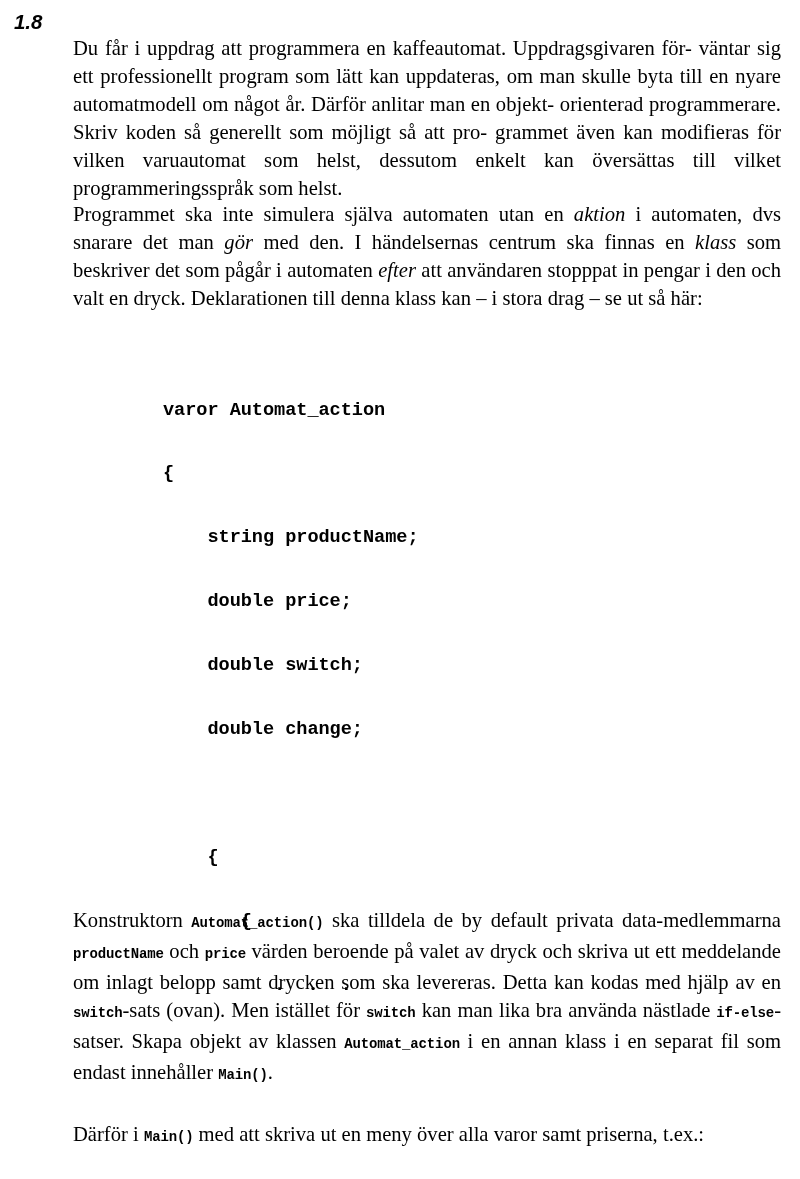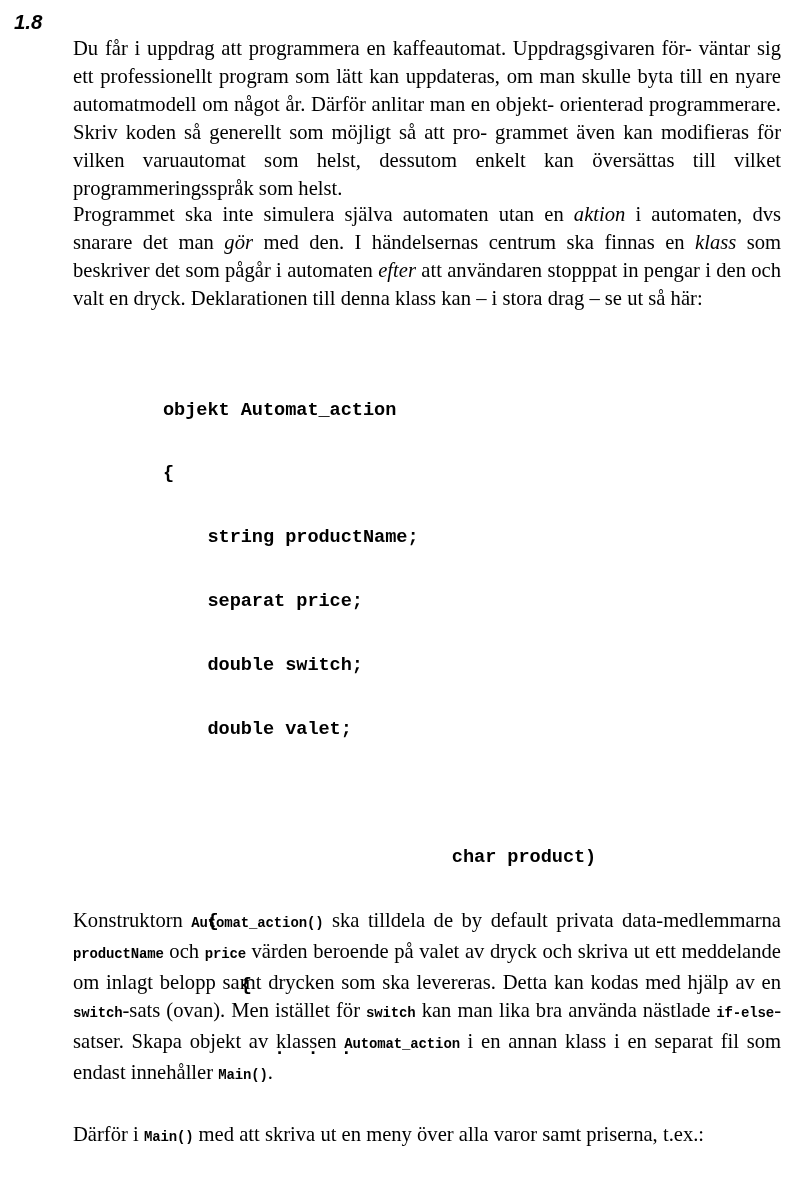--- a/index.html
+++ b/index.html
@@ -102,28 +102,27 @@
     <span>orienterad programmerare. Skriv koden så generellt som möjligt så att pro-</span>
     <span>grammet även kan modifieras för vilken varuautomat som helst, dessutom</span>
     <span>enkelt kan översättas till vilket programmeringsspråk som helst.</span>
   </div>
 
   <div class="para p2">
     <span>Programmet ska inte simulera själva automaten utan en </span><i>aktion</i><span> i automaten, dvs snarare det man </span><i>gör</i><span> med den. I händelsernas centrum ska finnas en </span><i>klass</i><span> som beskriver det som pågår i automaten </span><i>efter</i><span> att användaren stopppat in pengar i den och valt en dryck. Deklarationen till denna klass kan – i stora drag – se ut så här:</span>
   </div>
 
   <div class="codeblock">
-    <span class="ln">objekt Automat_action</span>
+    <span class="ln">varor Automat_action</span>
     <span class="ln">{</span>
     <span class="ln">    string productName;</span>
-    <span class="ln">    separat price;</span>
+    <span class="ln">    double price;</span>
     <span class="ln">    double switch;</span>
-    <span class="ln">    double valet;</span>
+    <span class="ln">    double change;</span>
     <span class="ln"></span>
-    <span class="ln">                          char product)</span>
     <span class="ln">    {</span>
     <span class="ln">       {</span>
     <span class="ln">          .  .  .</span>
     
     
     
     
     
     
     

